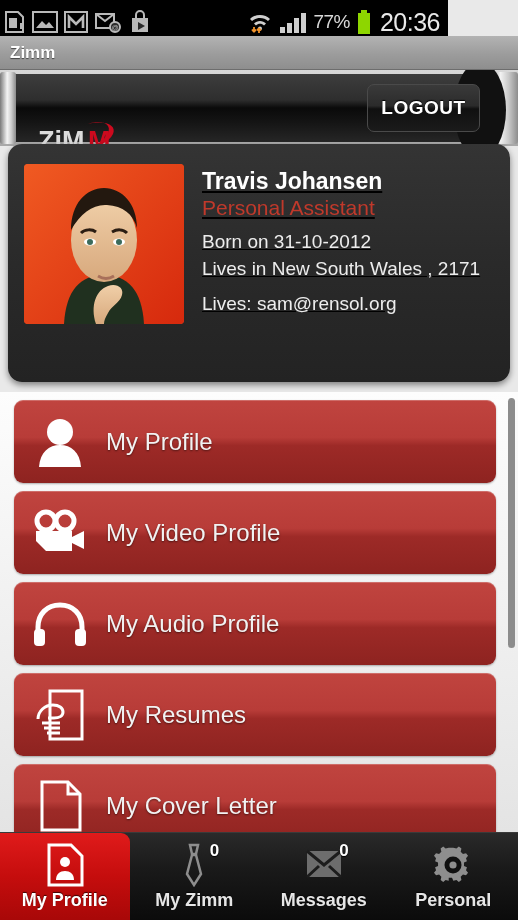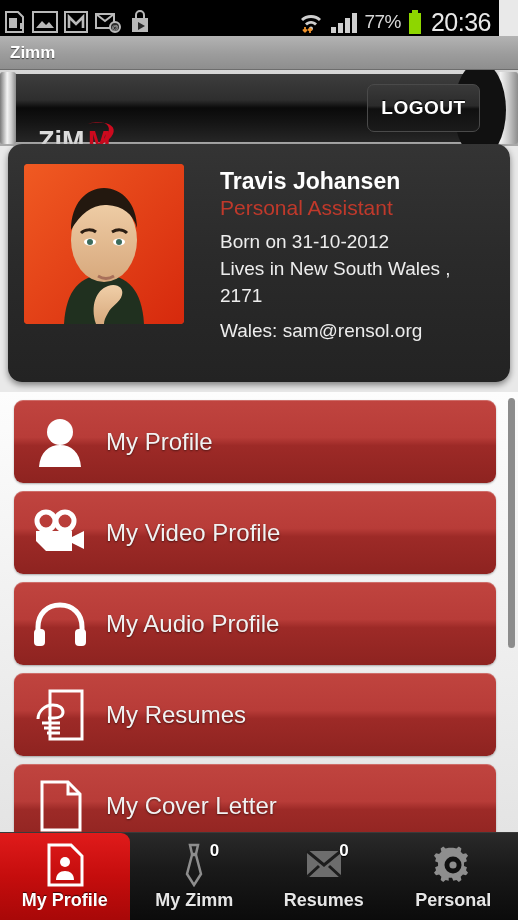--- a/index.html
+++ b/index.html
@@ -6,21 +6,21 @@
   html, body {
     width:518px; height:920px;
     background:#000;
     font-family:"Liberation Sans", sans-serif;
     overflow:hidden;
   }
   #app { position:relative; width:518px; height:920px; background:#e9e9e9; }
 
   
   .statusbar{
-    position:absolute; top:0; left:0; width:499px; height:36px;
+    position:absolute; top:0; left:0; width:448px; height:36px;
     background:#000; display:flex; align-items:center;
     padding:8px 8px 0 4px;
     justify-content:center;
   }
   .sb-left{ display:flex; align-items:center; gap:6px; }
   .sb-right{ margin-left:auto; display:flex; align-items:center; gap:6px; }
   .sb-ico{ display:block; }
   .sb-pct{ color:#d8d8d8; font-size:19px; letter-spacing:-0.5px; }
   .sb-clock{ color:#e8e8e8; font-size:25px; letter-spacing:-0.5px; margin-left:2px; }
 
@@ -83,21 +83,21 @@
     border-radius:14px;
     background:linear-gradient(#343434,#2a2a2a 50%,#232323);
     box-shadow:0 3px 6px rgba(0,0,0,.45);
     display:flex; padding:20px 16px;
   }
   .avatar{
     width:160px; height:160px; flex:0 0 160px;
     border-radius:4px; overflow:hidden; position:relative;
     background:#e2451d;
   }
-  .info{ margin-left:36px; padding-top:4px; }
+  .info{ margin-left:18px; padding-top:4px;text-decoration:underline; }
   .p-name{ color:#fff; font-size:23px; font-weight:bold; line-height:1.18; }
   .p-role{ color:#c0392b; font-size:21px; line-height:1.25; margin-bottom:8px; }
   .p-line{ color:#ededed; font-size:19px; line-height:1.42; }
   .p-gap{ height:8px; }
 
   
   .listwrap{
     position:absolute; left:0; top:392px; width:518px; height:440px;
     background:linear-gradient(#fdfdfd,#e4e4e4);
     overflow:hidden;
@@ -253,21 +253,21 @@
         <path d="M74 112c5 3 11 3 16 0" stroke="#a8705a" stroke-width="3" fill="none"></path>
         <path d="M72 160c-6-18 0-34 12-38 9-3 16 2 14 9-2 8-10 10-14 18-3 5-4 8-4 11z" fill="url(#skin)"></path>
       </svg>
     </div>
     <div class="info">
       <div class="p-name">Travis Johansen</div>
       <div class="p-role">Personal Assistant</div>
       <div class="p-line">Born on 31-10-2012</div>
       <div class="p-line">Lives in New South Wales , 2171</div>
       <div class="p-gap"></div>
-      <div class="p-line">Wales: sam@rensol.org</div>
+      <div class="p-line">Lives: sam@rensol.org</div>
     </div>
   </div>
 
   <div class="listwrap">
 
     <div class="menubtn">
       <div class="mi">
         <svg width="48" height="50" viewBox="0 0 48 50">
           <circle cx="24" cy="15" r="13" fill="#fff"></circle>
           <path d="M3 50c1-15 10-22 21-22s20 7 21 22z" fill="#fff"></path>
@@ -349,21 +349,21 @@
 
     <div class="tab">
       <div class="ti">
         <svg width="40" height="44" viewBox="0 0 40 44">
           <rect x="3" y="8" width="34" height="26" fill="#6d6d6d"></rect>
           <path d="M3 8l17 14L37 8" fill="none" stroke="#1c1c1c" stroke-width="3"></path>
           <path d="M3 34l12-11M37 34L25 23" fill="none" stroke="#1c1c1c" stroke-width="3"></path>
         </svg>
       </div>
       <div class="badge">0</div>
-      <div class="tl">Resumes</div>
+      <div class="tl">Messages</div>
     </div>
 
     <div class="tab">
       <div class="ti">
         <svg width="42" height="44" viewBox="0 0 42 44">
           <path d="M21 4l3.4 1 2.6-2.2 2.8 2.2-.8 3.3 2.5 2.5 3.3-.8 2.2 2.8-2.2 2.6 1 3.4-3.2 1.4v3.6l3.2 1.4-1 3.4 2.2 2.6-2.2 2.8-3.3-.8-2.5 2.5.8 3.3-2.8 2.2-2.6-2.2-3.4 1-1.4-3.2h-3.6L16 40l-3.4-1-2.6 2.2-2.8-2.2.8-3.3-2.5-2.5-3.3.8L0 31.2l2.2-2.6-1-3.4 3.2-1.4v-3.6L1.2 18.8l1-3.4L0 12.8l2.2-2.8 3.3.8L8 8.3l-.8-3.3L10 2.8l2.6 2.2L16 4z" fill="#8e8e8e" transform="translate(2,1) scale(0.92)"></path>
           <circle cx="21" cy="22" r="8.5" fill="#111"></circle>
           <circle cx="21" cy="22" r="3.6" fill="#8e8e8e"></circle>
         </svg>
       </div>

